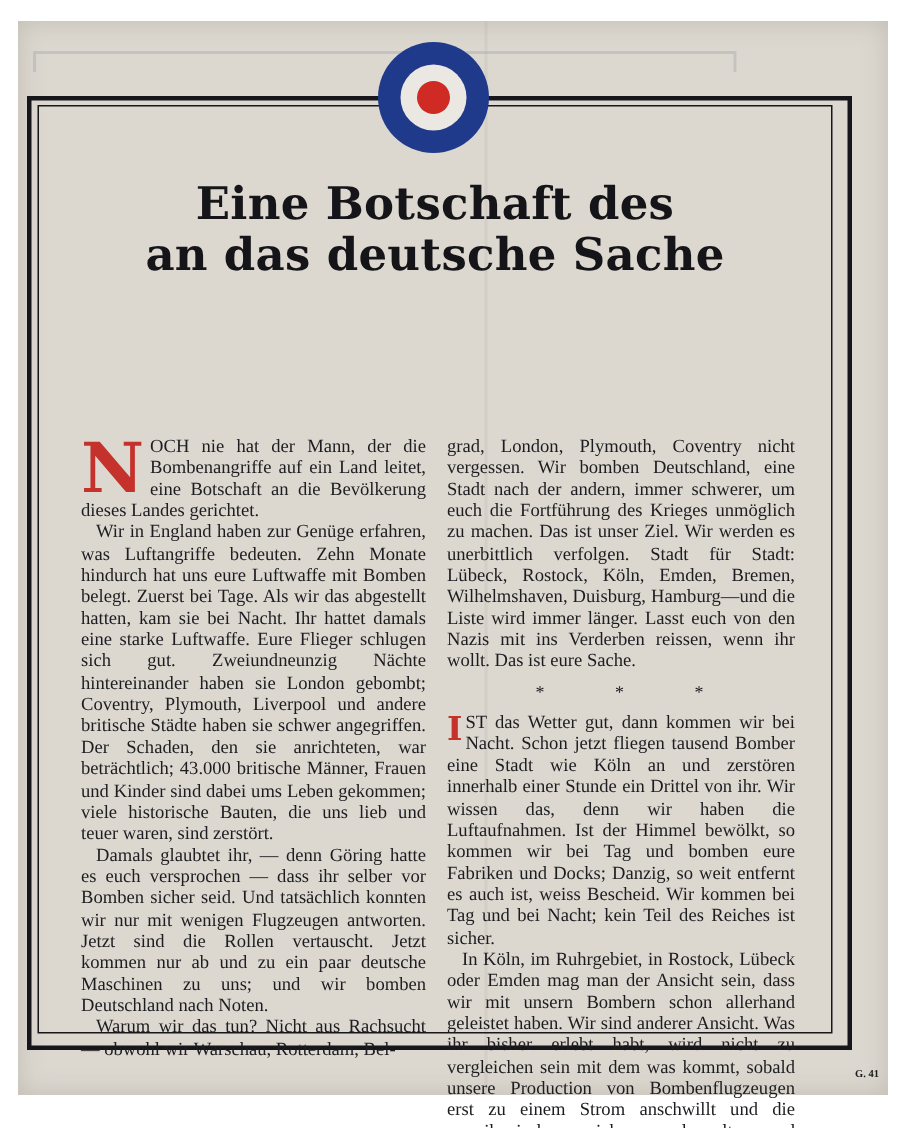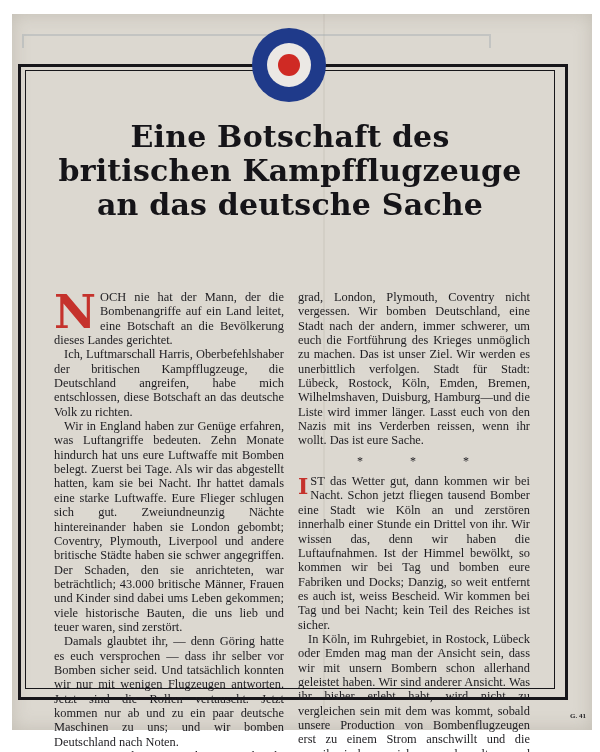--- a/index.html
+++ b/index.html
@@ -73,28 +73,26 @@
 <div class="frame-inner"></div>
 
 <div class="roundel">
   <div class="white">
     <div class="red"></div>
   </div>
 </div>
 
 <div class="title">
   <div>Eine Botschaft des</div>
-  <div>britischen Kampfflugzeuge</div>
   <div>an das deutsche Sache</div>
 </div>
 
 <div class="col left">
   <span class="dropcap-n">N</span>
   <p class="first">OCH nie hat der Mann, der die Bombenangriffe auf ein Land leitet, eine Botschaft an die Bevölkerung dieses Landes gerichtet.</p>
-  <p>Ich, Luftmarschall Harris, Oberbefehlshaber der britischen Kampfflugzeuge, die Deutschland angreifen, habe mich entschlossen, diese Botschaft an das deutsche Volk zu richten.</p>
   <p>Wir in England haben zur Genüge erfahren, was Luftangriffe bedeuten. Zehn Monate hindurch hat uns eure Luftwaffe mit Bomben belegt. Zuerst bei Tage. Als wir das abgestellt hatten, kam sie bei Nacht. Ihr hattet damals eine starke Luftwaffe. Eure Flieger schlugen sich gut. Zweiundneunzig Nächte hintereinander haben sie London gebombt; Coventry, Plymouth, Liverpool und andere britische Städte haben sie schwer angegriffen. Der Schaden, den sie anrichteten, war beträchtlich; 43.000 britische Männer, Frauen und Kinder sind dabei ums Leben gekommen; viele historische Bauten, die uns lieb und teuer waren, sind zerstört.</p>
   <p>Damals glaubtet ihr, — denn Göring hatte es euch versprochen — dass ihr selber vor Bomben sicher seid. Und tatsächlich konnten wir nur mit wenigen Flugzeugen antworten. Jetzt sind die Rollen vertauscht. Jetzt kommen nur ab und zu ein paar deutsche Maschinen zu uns; und wir bomben Deutschland nach Noten.</p>
   <p>Warum wir das tun? Nicht aus Rachsucht — obwohl wir Warschau, Rotterdam, Bel-</p>
 </div>
 
 <div class="col right">
   <p class="first">grad, London, Plymouth, Coventry nicht vergessen. Wir bomben Deutschland, eine Stadt nach der andern, immer schwerer, um euch die Fortführung des Krieges unmöglich zu machen. Das ist unser Ziel. Wir werden es unerbittlich verfolgen. Stadt für Stadt: Lübeck, Rostock, Köln, Emden, Bremen, Wilhelmshaven, Duisburg, Hamburg—und die Liste wird immer länger. Lasst euch von den Nazis mit ins Verderben reissen, wenn ihr wollt. Das ist eure Sache.</p>
   <div class="stars">* * *</div>
   <span class="dropcap-i">I</span>
   <p class="first">ST das Wetter gut, dann kommen wir bei Nacht. Schon jetzt fliegen tausend Bomber eine Stadt wie Köln an und zerstören innerhalb einer Stunde ein Drittel von ihr. Wir wissen das, denn wir haben die Luftaufnahmen. Ist der Himmel bewölkt, so kommen wir bei Tag und bomben eure Fabriken und Docks; Danzig, so weit entfernt es auch ist, weiss Bescheid. Wir kommen bei Tag und bei Nacht; kein Teil des Reiches ist sicher.</p>

